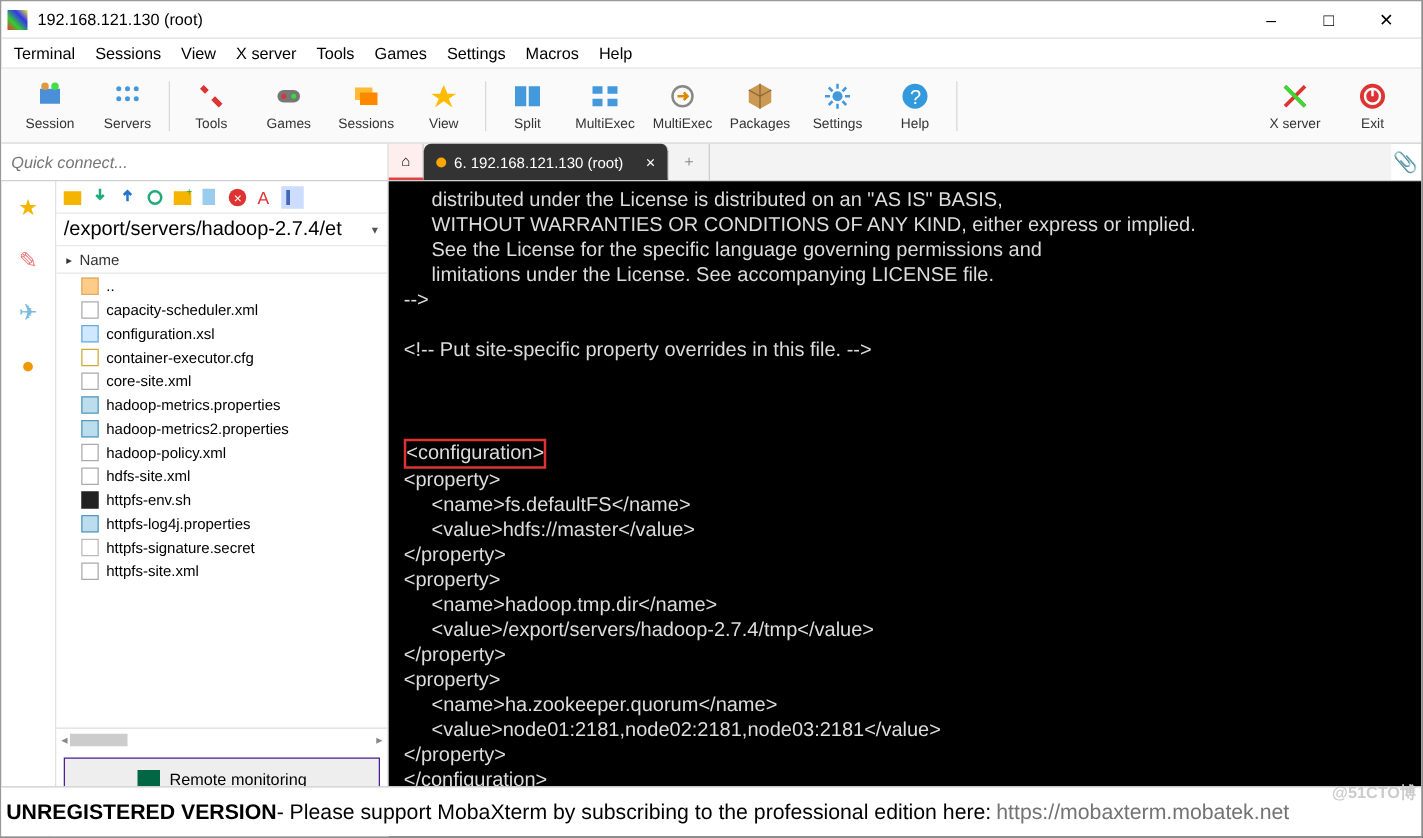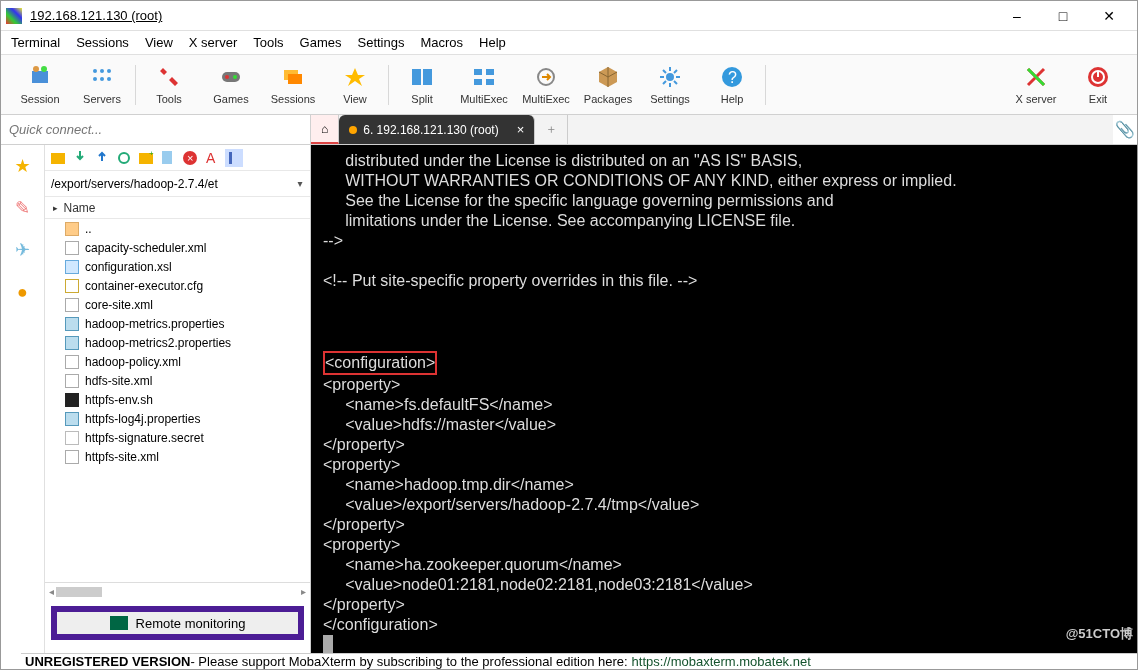--- a/index.html
+++ b/index.html
@@ -1,19 +1,19 @@
 <!DOCTYPE html>
 <html><head>
 <meta charset="utf-8">
 <style>
 * { margin:0; padding:0; box-sizing:border-box; font-family:"Segoe UI",Tahoma,sans-serif; }
 body { width:1138px; height:670px; background:#fff; border:1px solid #999; overflow:hidden; position:relative; }
 .titlebar { height:30px; display:flex; align-items:center; padding:0 5px; border-bottom:1px solid #e0e0e0; }
 .titlebar .logo { width:16px; height:16px; background:linear-gradient(45deg,#e33,#3c3,#33e,#ee3); margin-right:8px; }
-.titlebar .title { flex:1; font-size:13px;text-decoration:underline; }
+.titlebar .title { flex:1; font-size:13px; }
 .winbtns { display:flex; }
 .winbtn { width:46px; height:30px; display:flex; align-items:center; justify-content:center; font-size:14px; cursor:pointer; }
 .menubar { height:24px; display:flex; align-items:center; padding:0 10px; font-size:13px; gap:16px; border-bottom:1px solid #e0e0e0; }
 .menubar span { cursor:pointer; }
 .toolbar { height:60px; display:flex; align-items:center; padding:0 8px; border-bottom:1px solid #d0d0d0; background:#fafafa; }
 .tool { display:flex; flex-direction:column; align-items:center; width:62px; cursor:pointer; font-size:11px; color:#333; }
 .tool .ticon { width:24px; height:24px; margin-bottom:4px; }
 .tool-sep { width:1px; height:40px; background:#d8d8d8; margin:0 2px; }
 .tool-spacer { flex:1; }
 .quick { height:30px; display:flex; align-items:stretch; border-bottom:1px solid #d0d0d0; }
@@ -27,48 +27,48 @@
 .tab .plus { color:#888; }
 .paperclip { width:24px; display:flex; align-items:center; justify-content:center; color:#5a9; font-size:16px; }
 .main { display:flex; height:531px; }
 .leftpane { width:310px; border-right:1px solid #ccc; display:flex; position:relative; }
 .leftvtabs { width:44px; border-right:1px solid #e0e0e0; display:flex; flex-direction:column; align-items:center; padding-top:6px; gap:12px; }
 .vtab { width:30px; height:30px; display:flex; align-items:center; justify-content:center; font-size:18px; cursor:pointer; }
 .leftcontent { flex:1; display:flex; flex-direction:column; }
 .ictoolbar { height:26px; display:flex; align-items:center; padding:0 4px; border-bottom:1px solid #e8e8e8; gap:4px; }
 .ictoolbar .ib { width:18px; height:18px; cursor:pointer; }
 .pathbar { height:26px; display:flex; align-items:center; border-bottom:1px solid #e8e8e8; }
-.pathbar input { flex:1; border:none; padding:0 6px; font-size:12px; outline:none; }
+.pathbar input { flex:1; border:none; padding:0 6px; font-size:16px; outline:none; }
 .pathbar .caret { width:20px; text-align:center; font-size:10px; color:#555; }
 .filelist { flex:1; overflow:hidden; font-size:12px; }
 .filehead { height:22px; display:flex; align-items:center; padding:0 8px; border-bottom:1px solid #e8e8e8; color:#333; }
 .filehead .tri { margin-right:6px; font-size:9px; }
 .fitem { height:19px; display:flex; align-items:center; padding:0 8px 0 20px; cursor:pointer; }
 .ficon { width:14px; height:14px; margin-right:6px; display:inline-block; }
 .i-folder { background:#fc8; border:1px solid #da6; }
 .i-xml { background:#fff; border:1px solid #aaa; }
 .i-xsl { background:#d0e8ff; border:1px solid #6ad; }
 .i-cfg { background:#fff; border:1px solid #ca3; }
 .i-cmd { background:#cce8ff; border:1px solid #4a8; }
 .i-sh { background:#222; }
 .i-prop { background:#bde; border:1px solid #59b; }
 .i-sec { background:#fff; border:1px solid #bbb; }
 .hscroll { height:18px; border-top:1px solid #ddd; display:flex; align-items:center; font-size:10px; color:#888; padding:0 4px; }
 .hscroll .thumb { width:46px; height:10px; background:#ccc; margin-left:2px; }
-.remotemon { height:34px; margin:6px; background:#eee; border:6px solid #4c1d95; display:flex; align-items:center; justify-content:center; font-size:13px; cursor:pointer; }
+.remotemon { height:34px; margin:6px; background:#eee; border:1px solid #4c1d95; display:flex; align-items:center; justify-content:center; font-size:13px; cursor:pointer; }
 .remotemon .mic { width:18px; height:14px; background:#064; margin-right:8px; }
 .follow { height:30px; display:flex; align-items:center; padding:0 10px; font-size:13px; }
 .follow input { margin-right:8px; }
 .terminal { flex:1; background:#000; color:#ddd; font-family:Consolas,"Courier New",monospace; font-size:16px; line-height:20px; padding:6px 0 0 0; white-space:pre; overflow:hidden; position:relative; }
 .terminal .line { padding:0 12px; }
 .hl { border:2px solid #d33; display:inline-block;margin-top:40px; }
 .cursor { width:10px; height:18px; background:#aaa; display:inline-block; margin-left:12px; }
-.status { position:absolute; bottom:0; left:0; right:0; height:16px; border-top:1px solid #ccc; background:#fff; display:flex; align-items:center; font-size:13px; padding:0 4px;margin-left:20px; }
+.status { position:absolute; bottom:0; left:0; right:0; height:40px; border-top:1px solid #ccc; background:#fff; display:flex; align-items:center; font-size:17px; padding:0 4px; }
 .status b { font-weight:bold; }
-.status a { color:#14532d; text-decoration:none; margin-left:4px; }
+.status a { color:#737373; text-decoration:none; margin-left:4px; }
 .watermark { position:absolute; right:4px; bottom:26px; font-size:13px; color:#ccc;font-weight:bold; }
 svg { display:block; }
 </style>
 </head>
 <body>
 
 <div class="titlebar">
   <div class="logo"></div>
   <div class="title">192.168.121.130 (root)</div>
   <div class="winbtns">

